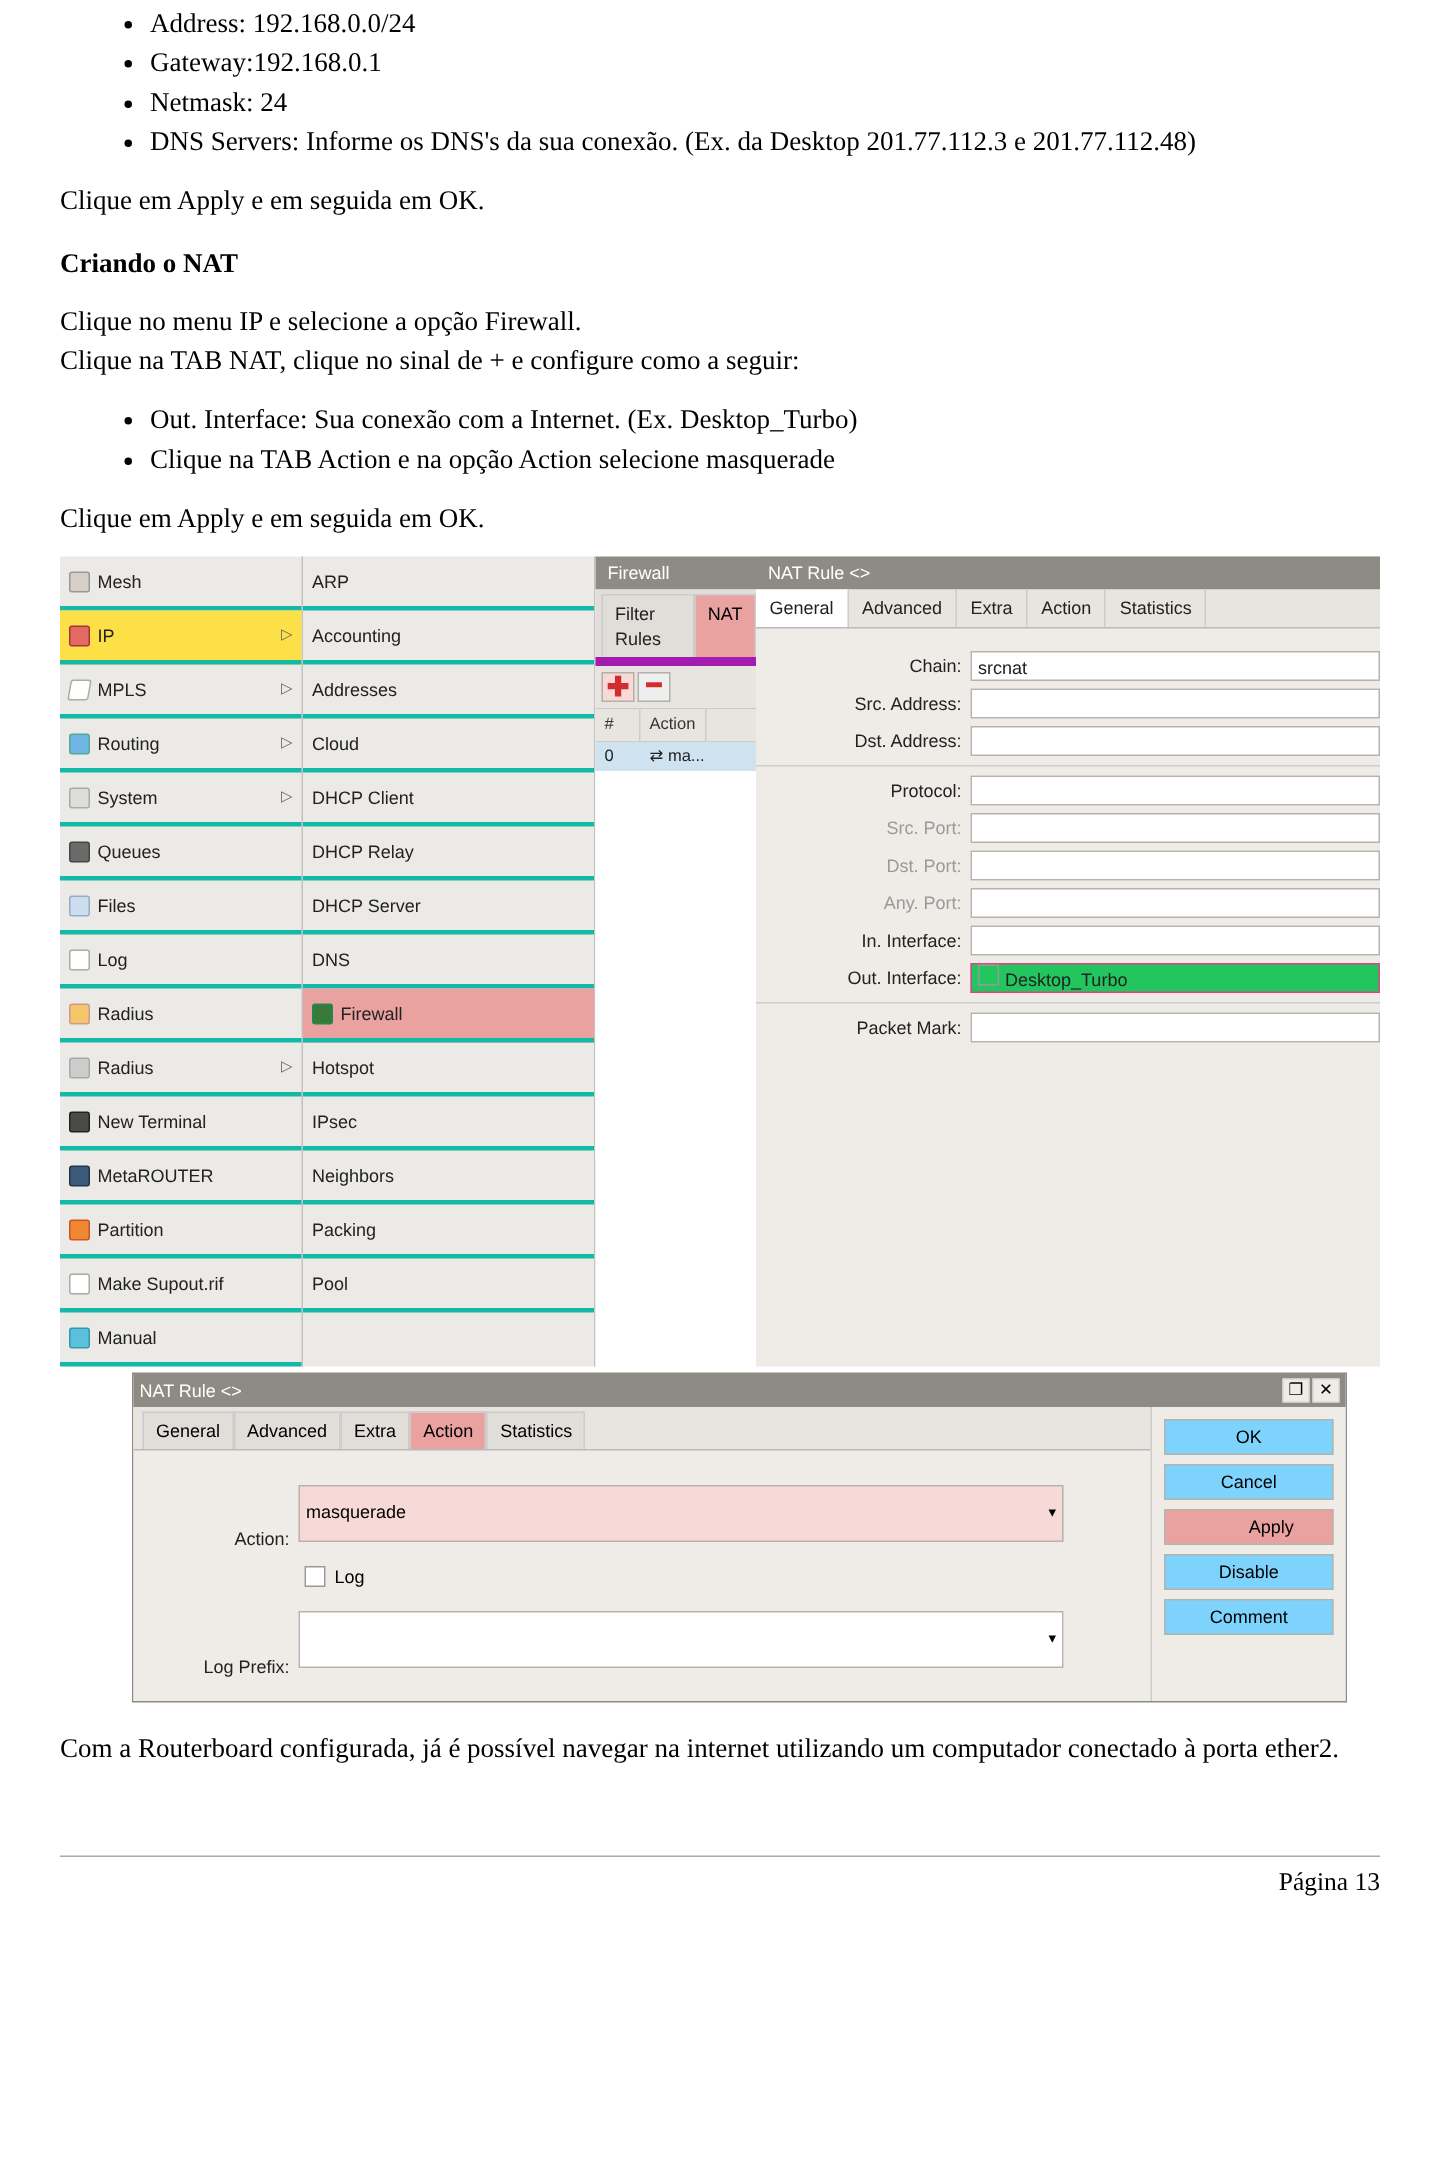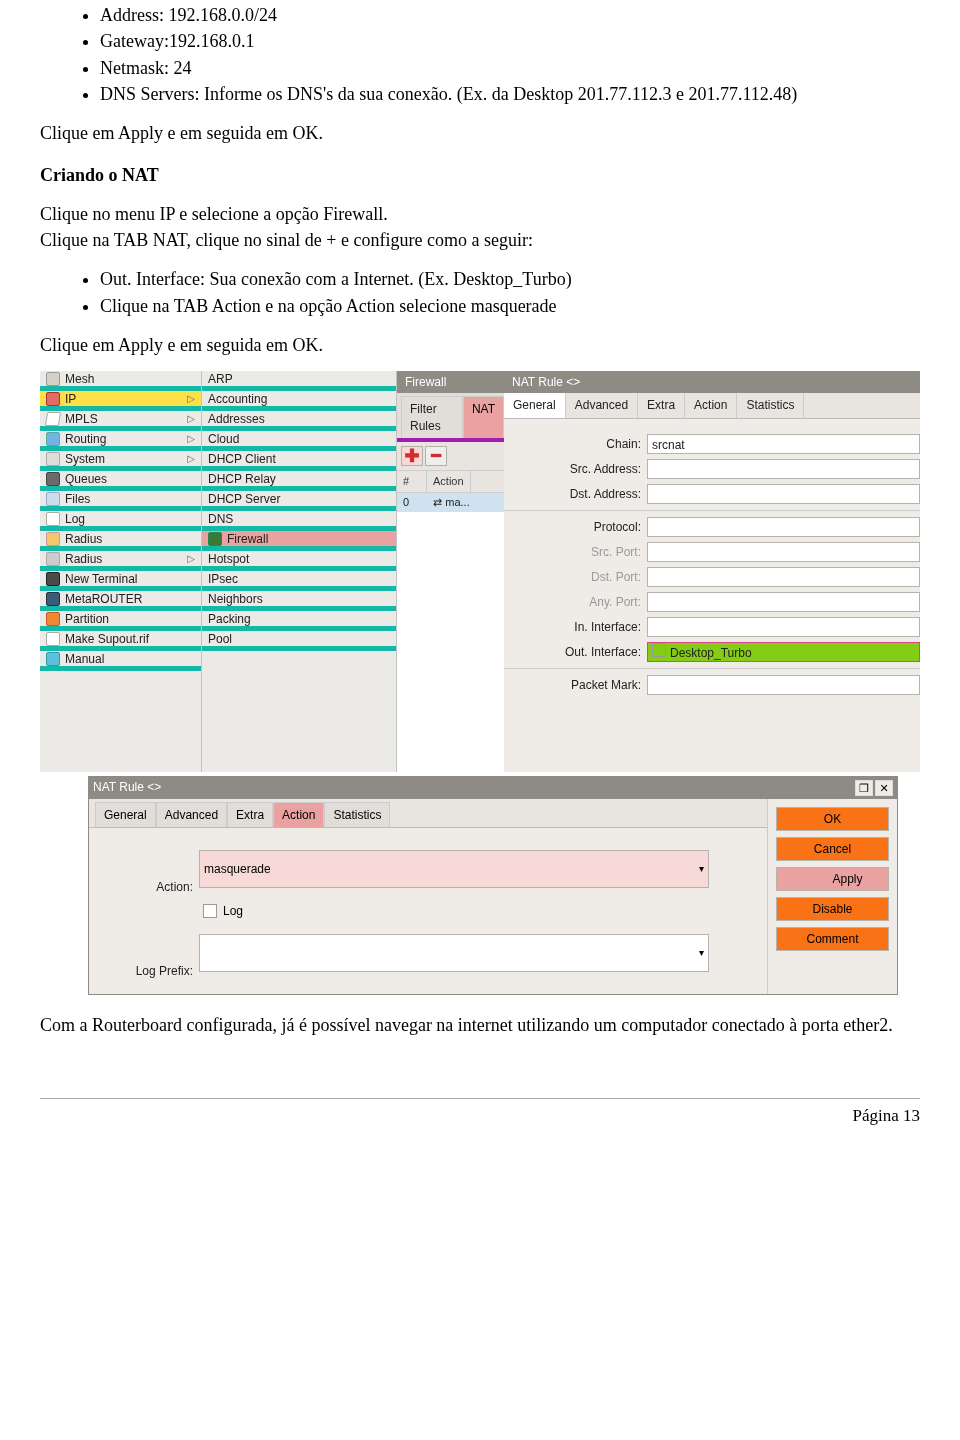--- a/index.html
+++ b/index.html
@@ -31,23 +31,23 @@
     color: #222;
   }
   
   .s1 .col-left {
     width: 162px;
     border-right: 1px solid #c2c2c2;
     background: #eceae7;
   }
   .s1 .left-item, .s1 .mid-item {
     display: flex; align-items: center;
-    height: 20px;
+    height: 36px;
     padding: 0 6px;
-    border-bottom: 5px solid #14b8a6;
+    border-bottom: 3px solid #14b8a6;
     gap: 5px;
     cursor: pointer;
   }
   .s1 .left-item.sel { background: #fde047; }
   .s1 .chev { margin-left: auto; font-size: 10px; color: #666; }
   .s1 .ic { width: 14px; height: 14px; display: inline-block; border-radius: 2px; }
   .ic-mesh { background: #d7d0c8; border:1px solid #999; }
   .ic-ip   { background: #e46a66; border:1px solid #a33; font-size:8px; color:#fff; text-align:center; line-height:12px; }
   .ic-mpls { background: #fff; border:1px solid #aaa; transform: skewX(-10deg); }
   .ic-route{ background: #6fb5e3; border:1px solid #5a9; }
@@ -73,21 +73,21 @@
 
   .s1 .col-fw {
     width: 107px;
     background: #fff;
   }
   .panel-title {
     background: #8e8b85; color: #fff;
     padding: 3px 8px; font-size: 12px;
   }
   .s1 .tabs {
-    display:flex; background:#e1ded9; border-bottom:4px solid #a21caf;
+    display:flex; background:#e1ded9; border-bottom:6px solid #a21caf;
     padding-left:4px; gap:0;
   }
   .s1 .tab, .s2 .tab {
     padding: 4px 8px; font-size:12px;
     border:1px solid #ccc; border-bottom:none;
     background:#e1ded9; margin-top:3px;
     cursor:pointer;
   }
   .s1 .tab.active, .s2 .tab.active {
     background:#e9a2a0; color:#000;
@@ -119,21 +119,21 @@
   .s1 .rtab { padding:4px 9px; font-size:12px; border-right:1px solid #ccc; cursor:pointer; }
   .s1 .rtab.active { background:#fff; }
   .form { padding:10px 0 0 0; }
   .frow { display:flex; align-items:center; margin:5px 0; }
   .frow label { width:143px; text-align:right; padding-right:6px; font-size:12px; color:#222; }
   .frow.dim label { color:#9a9a9a; }
   .frow .inp {
     flex:1; height:20px; border:1px solid #b6b3ad; background:#fff;
     padding:0 4px; font-size:12px; line-height:20px;
   }
-  .frow .inp.sel { background:#84cc16; border-color:#d48; }
+  .frow .inp.sel { background:#22c55e; border-color:#d48; }
   .frow .cb { width:14px; height:14px; border:1px solid #999; margin-right:4px; display:inline-block; }
   .hr { border:none; border-top:1px solid #ccc; margin:6px 0; }
 
   
   .s2 { margin-left:48px; margin-top:4px; }
   .s2 .win {
     width:810px; border:1px solid #8e8b85;
     font-family: Tahoma, Arial, sans-serif; font-size:12px;
   }
   .s2 .titlebar {
@@ -148,21 +148,21 @@
   .s2 .frm { padding:10px 0; }
   .s2 .frow label { width:110px;margin-top:36px; }
   .s2 .combo {
     flex:1; max-width:510px; height:38px; border:1px solid #b6b3ad;
     display:flex; align-items:center; background:#f7d9d8; padding:0 4px;
   }
   .s2 .combo.norm { background:#fff; }
   .s2 .combo .dd { margin-left:auto; color:#000; font-size:10px; }
   .s2 .side { width:130px; background:#efece7; border-left:1px solid #ccc; padding:8px; display:flex; flex-direction:column; gap:6px;}
   .s2 .btn {
-    height:24px; border:1px solid #b6b3ad; background:#f97316;
+    height:24px; border:1px solid #b6b3ad; background:#7dd3fc;
     font-size:12px; cursor:pointer;
   }
   .s2 .btn.hl { background:#e9a2a0;padding-left:30px; }
   .s2 .cbrow { display:flex; align-items:center; margin:8px 0 8px 114px; gap:6px; }
   .s2 .cb { width:14px; height:14px; border:1px solid #999; background:#fff; }
 
   
   .pgfoot {
     border-top: 1px solid #aaa;
     margin-top: 60px;

